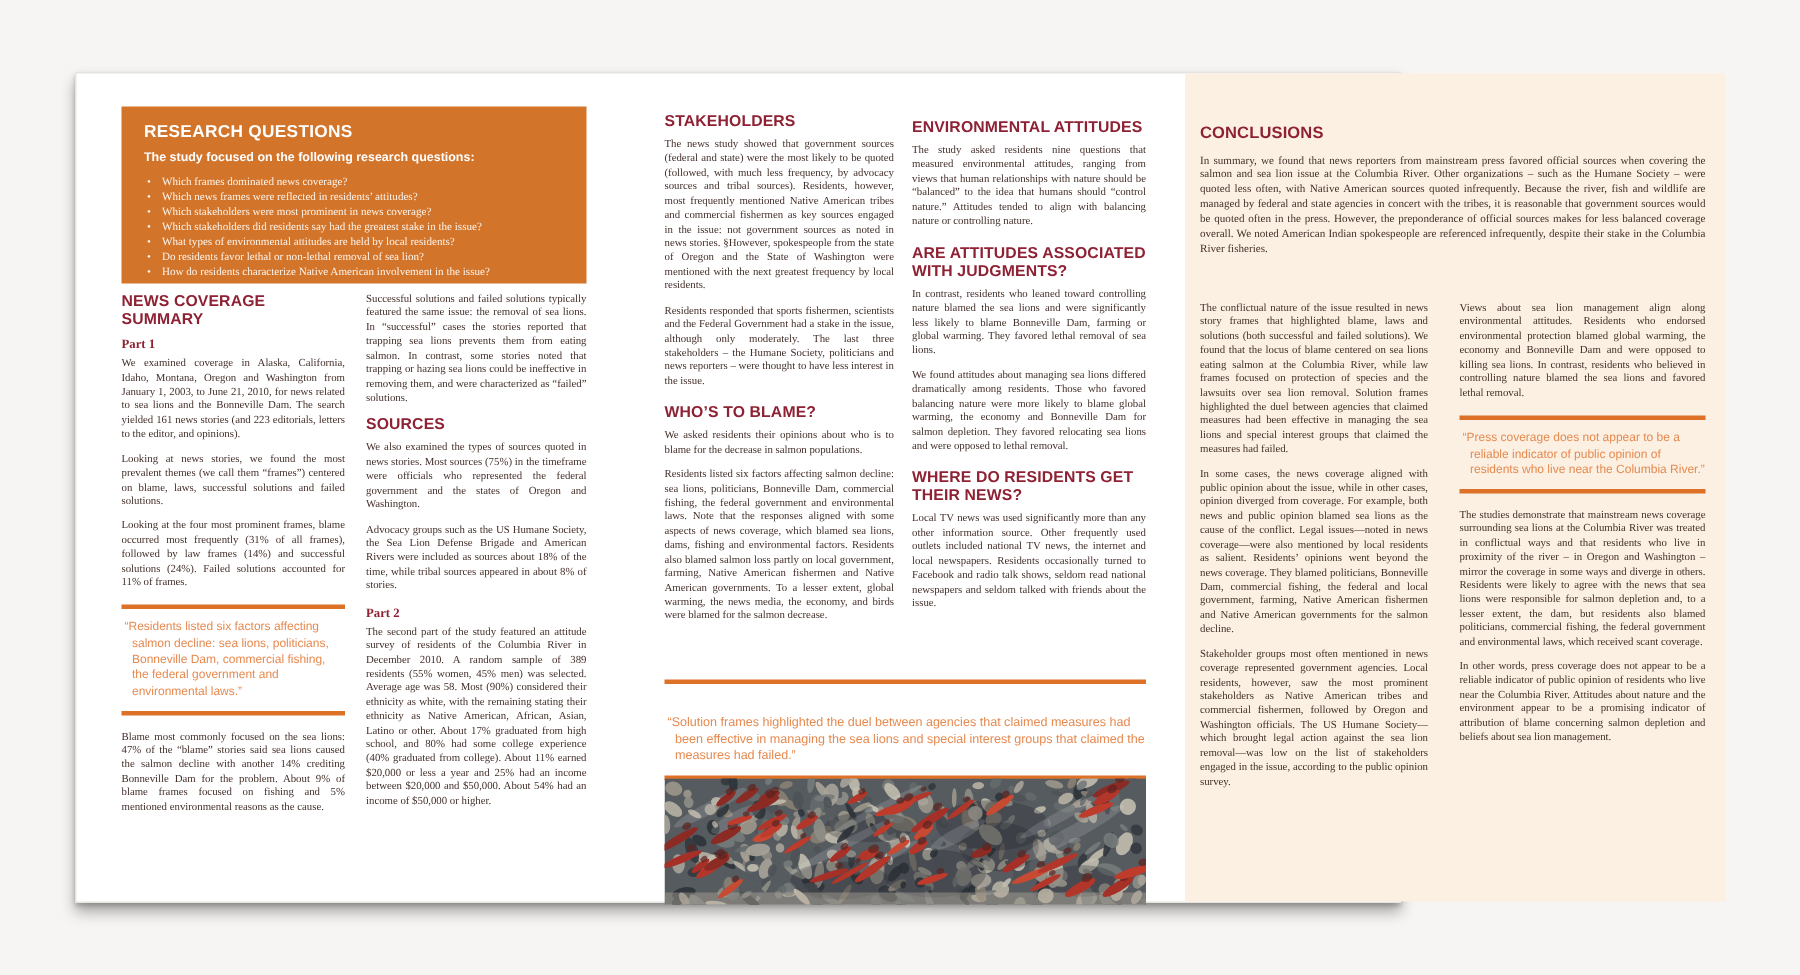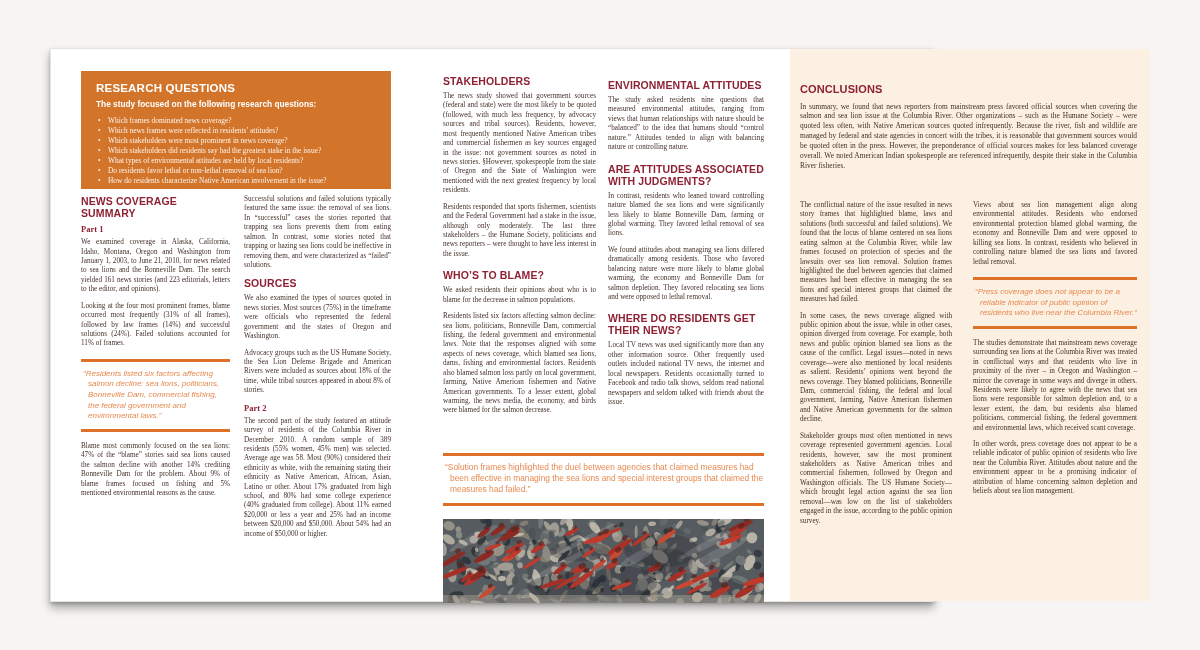--- a/index.html
+++ b/index.html
@@ -30,32 +30,32 @@
   .rq li{font-size:7.4px;line-height:1.36;color:#fdf4ea;padding-left:12px;position:relative;}
   .rq li::before{content:"\2022";position:absolute;left:2px;}
 
   
   .col{position:absolute;}
   .c1{left:30px;top:146px;width:149px;}
   .c2{left:193px;top:146px;width:147px;}
   .c3{left:392px;top:26px;width:153px;}
   .c4{left:557px;top:30px;width:156px;}
   .midquote{position:absolute;left:392px;top:404px;width:321px;}
-  .midquote .quote{font-size:8.4px;margin:6px 0 7px 0;}
+  .midquote .quote{font-size:8.4px;margin:20px 0 7px 0;}
   .photo{position:absolute;left:392px;top:470px;width:321px;height:84px;}
   .photo svg{display:block;width:100%;height:100%;}
 
   
   .concl-head{position:absolute;left:749px;top:34px;width:337px;}
   .concl-head .section-title{font-size:11px;margin-bottom:6px;}
   .concl-head p.body{font-size:7.4px;line-height:1.33;}
   .r1{left:749px;top:152px;width:152px;}
   .r2{left:922px;top:152px;width:164px;}
   .quoteblock{margin:10px 0;}
-  .quoteblock .quote{margin:7px 0;font-style:italic;}
+  .quoteblock .quote{margin:7px 0;}
 </style>
 </head>
 <body>
 
 <div class="spread">
   <div class="right-bg"></div>
 
   <section class="rq">
     <h1>RESEARCH QUESTIONS</h1>
     <p class="rq-intro">The study focused on the following research questions:</p>
@@ -67,20 +67,21 @@
       <li>What types of environmental attitudes are held by local residents?</li>
       <li>Do residents favor lethal or non-lethal removal of sea lion?</li>
       <li>How do residents characterize Native American involvement in the issue?</li>
     </ul>
   </section>
 
   <section class="col c1">
     <h2 class="section-title">NEWS COVERAGE SUMMARY</h2>
     <h3 class="part-label">Part 1</h3>
     <p class="body">We examined coverage in Alaska, California, Idaho, Montana, Oregon and Washington from January 1, 2003, to June 21, 2010, for news related to sea lions and the Bonneville Dam. The search yielded 161 news stories (and 223 editorials, letters to the editor, and opinions).</p>
+    <p class="body">Looking at news stories, we found the most prevalent themes (we call them “frames”) centered on blame, laws, successful solutions and failed solutions.</p>
     <p class="body">Looking at the four most prominent frames, blame occurred most frequently (31% of all frames), followed by law frames (14%) and successful solutions (24%). Failed solutions accounted for 11% of frames.</p>
     <div class="quoteblock">
       <hr class="rule">
       <p class="quote">“Residents listed six factors affecting salmon decline: sea lions, politicians, Bonneville Dam, commercial fishing, the federal government and environmental laws.”</p>
       <hr class="rule">
     </div>
     <p class="body">Blame most commonly focused on the sea lions: 47% of the “blame” stories said sea lions caused the salmon decline with another 14% crediting Bonneville Dam for the problem. About 9% of blame frames focused on fishing and 5% mentioned environmental reasons as the cause.</p>
   </section>
 
   <section class="col c2">

